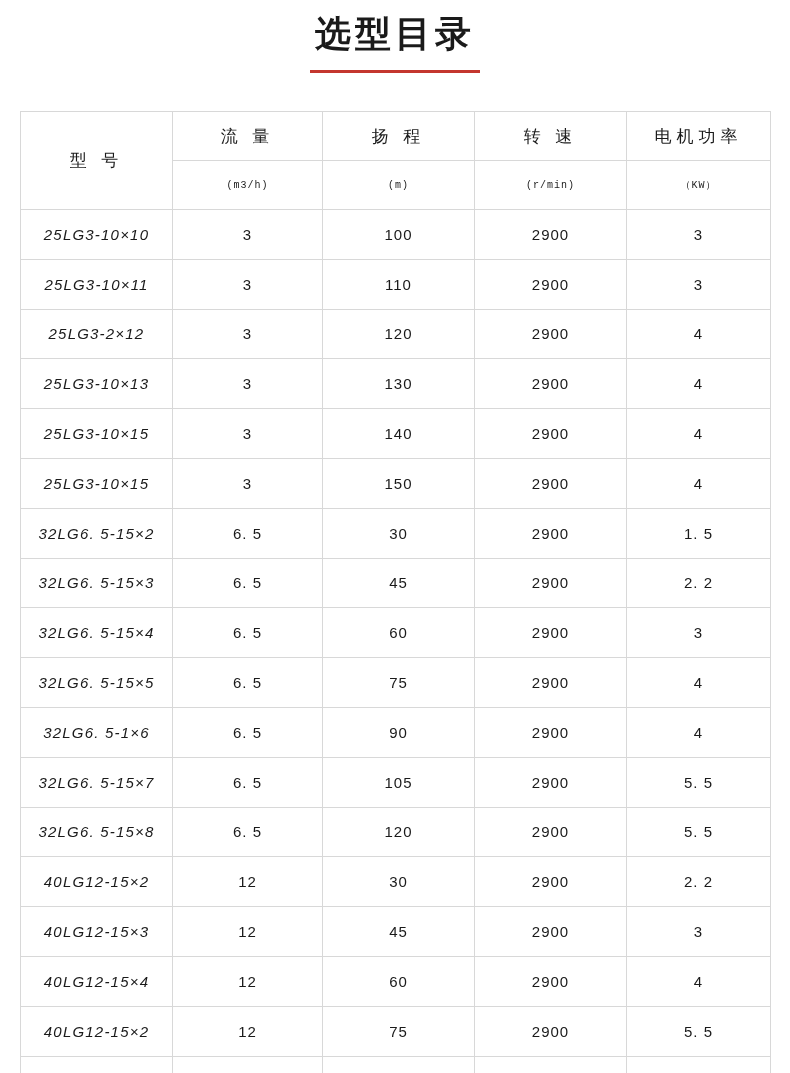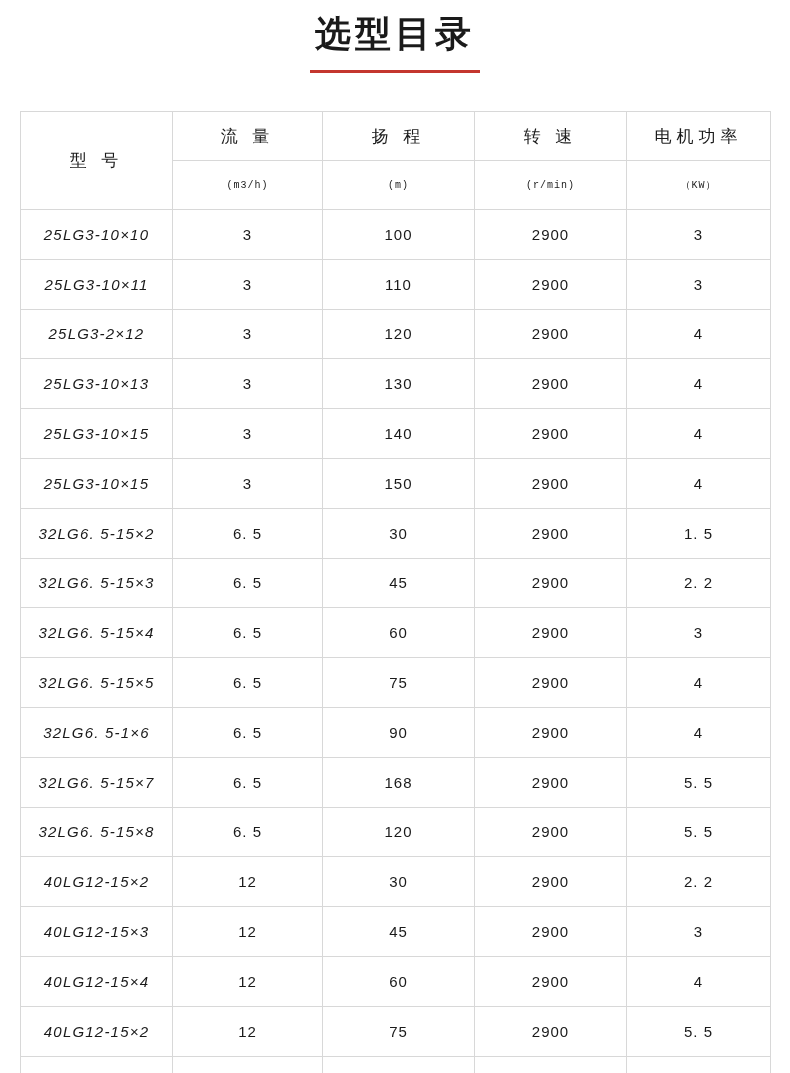--- a/index.html
+++ b/index.html
@@ -195,21 +195,21 @@
           <tr>
             <td class="cell model">32LG6. 5-1×6</td>
             <td class="cell">6. 5</td>
             <td class="cell">90</td>
             <td class="cell">2900</td>
             <td class="cell">4</td>
           </tr>
           <tr>
             <td class="cell model">32LG6. 5-15×7</td>
             <td class="cell">6. 5</td>
-            <td class="cell">168</td>
+            <td class="cell">105</td>
             <td class="cell">2900</td>
             <td class="cell">5. 5</td>
           </tr>
           <tr>
             <td class="cell model">32LG6. 5-15×8</td>
             <td class="cell">6. 5</td>
             <td class="cell">120</td>
             <td class="cell">2900</td>
             <td class="cell">5. 5</td>
           </tr>

